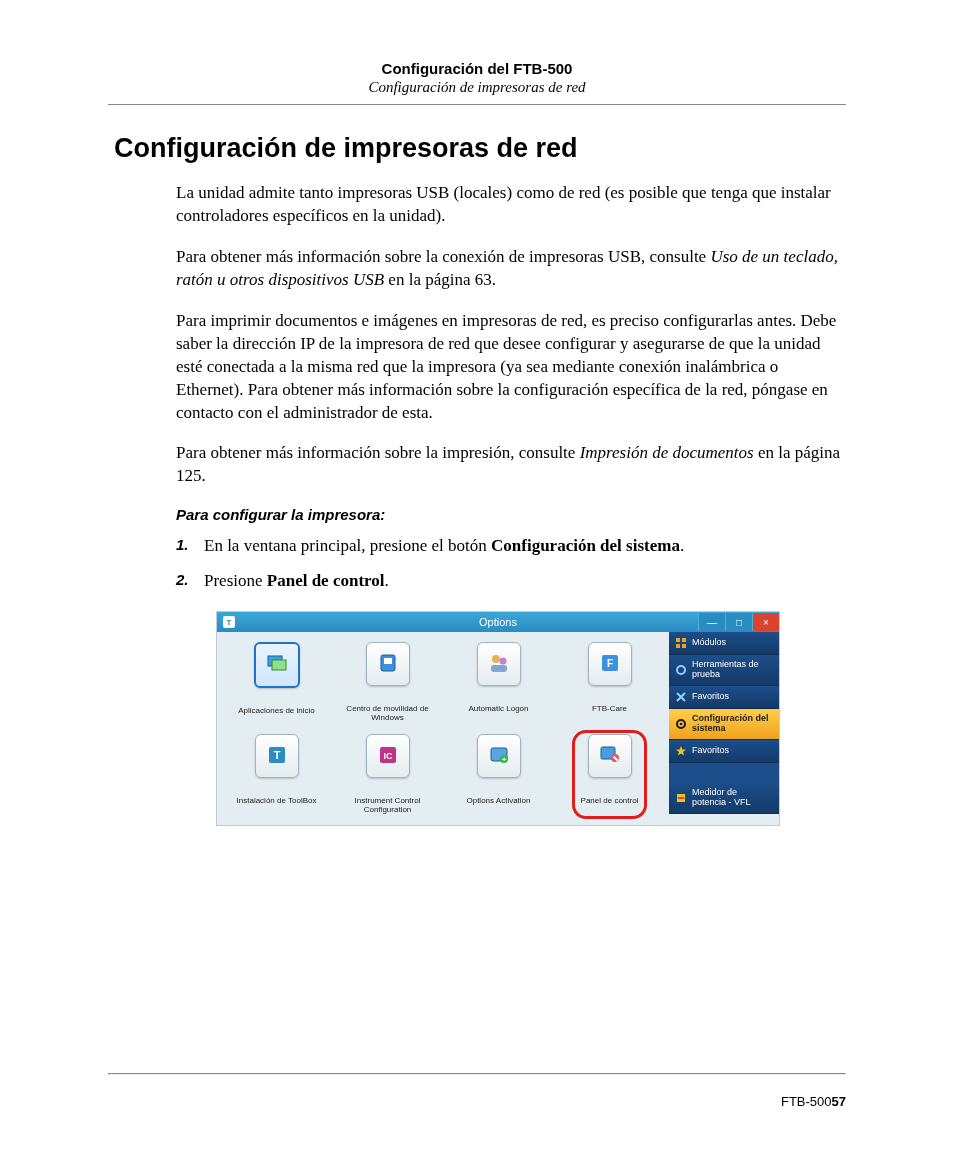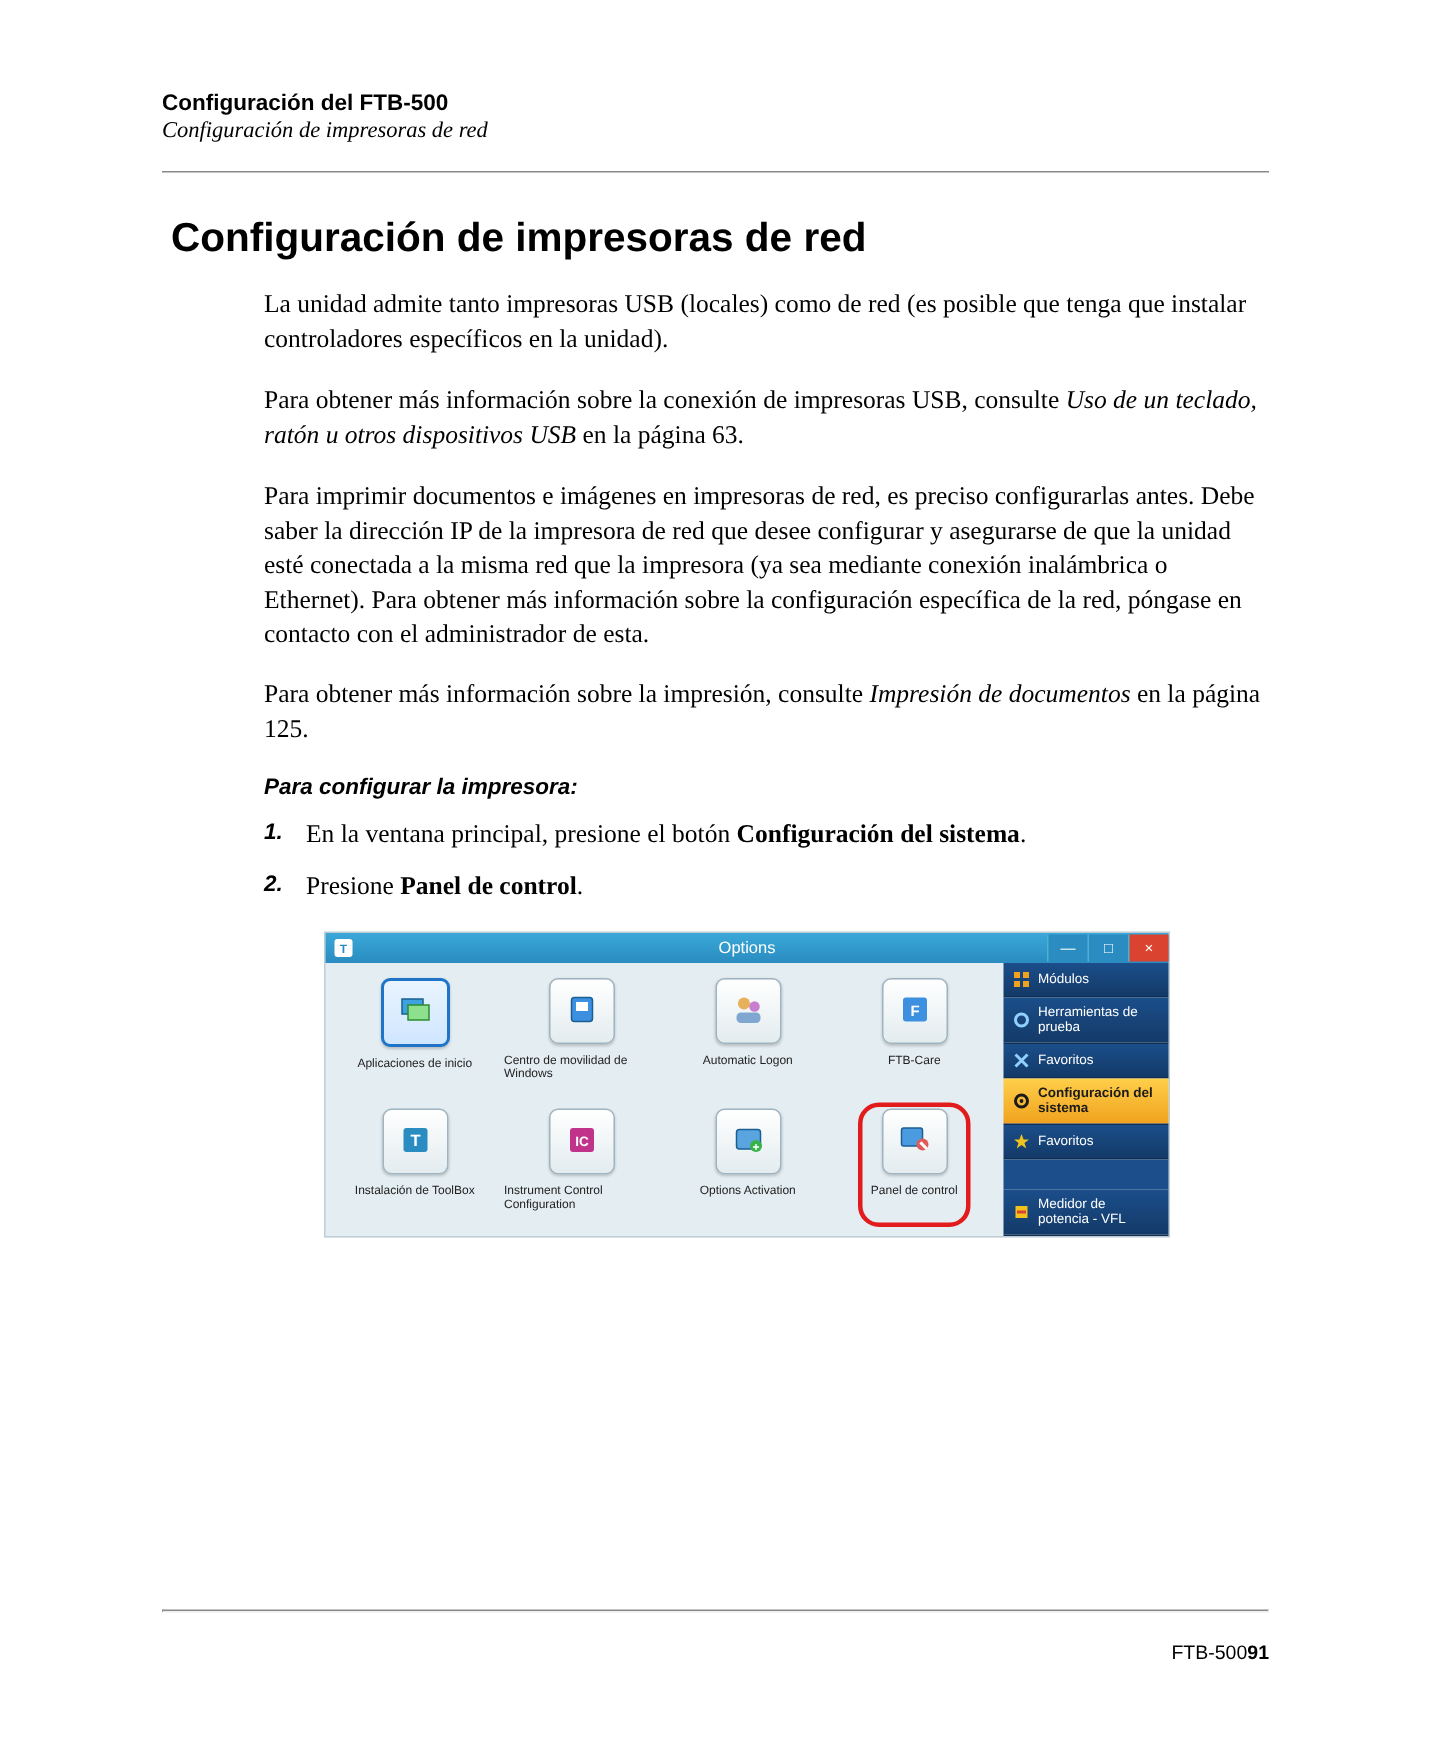--- a/index.html
+++ b/index.html
@@ -1,17 +1,17 @@
 <!DOCTYPE html>
 <html><head>
 <meta charset="utf-8">
 <style>
   html,body{margin:0;padding:0;background:#fff;font-family:Georgia,'Times New Roman',serif;color:#000}
   .page{width:954px;height:1159px;position:relative;box-sizing:border-box;padding:60px 108px 0 108px}
-  .hdr{text-align:left;margin-bottom:18px}
+  .hdr{text-align:center;margin-bottom:8px}
   .hdr .t1{font-family:Verdana,Geneva,sans-serif;font-weight:bold;font-size:15px}
   .hdr .t2{font-style:italic;font-size:15px;margin-top:2px}
   .hr{border:none;border-top:1px solid #888;margin:8px 0 28px 0}
   h1{font-family:Verdana,Geneva,sans-serif;font-weight:bold;font-size:27px;margin:0 0 18px 6px}
   .para{font-size:17px;line-height:1.35;margin:0 0 18px 0;padding-left:68px}
   .para .ital{font-style:italic}
   .subhead{font-family:Verdana,Geneva,sans-serif;font-style:italic;font-weight:bold;font-size:15px;margin:14px 0 12px 0;padding-left:68px}
   .step{display:flex;font-size:17px;line-height:1.35;margin:0 0 12px 0;padding-left:68px}
   .step .num{font-family:Verdana,Geneva,sans-serif;font-weight:bold;font-style:italic;font-size:15px;width:28px;flex:0 0 28px}
   .step .body b{font-weight:bold}
@@ -22,21 +22,21 @@
   .tb-title{position:absolute;left:0;right:0;text-align:center;color:#fff;font-size:11px}
   .tb-btns{margin-left:auto;display:flex}
   .tb-btn{width:26px;height:18px;background:#2a8cc0;color:#fff;display:flex;align-items:center;justify-content:center;font-size:10px;border-left:1px solid #4bb0d8}
   .tb-btn.cls{background:#d9432f}
   .shot-body{display:flex}
   .grid{flex:1;display:grid;grid-template-columns:repeat(4,1fr);gap:0;padding:4px 4px 6px 4px}
   .cell{display:flex;flex-direction:column;align-items:center;padding:6px 4px 4px 4px;position:relative}
   .ico{width:42px;height:42px;border:1px solid #9fb3c0;border-radius:6px;background:linear-gradient(#fff,#e3ecef);display:flex;align-items:center;justify-content:center;box-shadow:0 1px 2px rgba(0,0,0,.2)}
   .ico.sel{border:2px solid #1f74c8;background:linear-gradient(#eaf4ff,#cfe6ff)}
   .ico svg{width:24px;height:24px}
-  .cap{margin-top:6px;font-size:8px;line-height:1.15;min-height:18px}
+  .cap{margin-top:18px;text-align:center;font-size:8px;line-height:1.15;min-height:18px}
   .ring{position:absolute;top:2px;left:18px;right:18px;bottom:0;border:3px solid #e21c1c;border-radius:14px;pointer-events:none}
   .side{width:110px;display:flex;flex-direction:column}
   .sitem{display:flex;align-items:center;gap:5px;padding:5px 6px;background:linear-gradient(#1b4e8a,#133a68);color:#fff;border-bottom:1px solid #0f2e52;font-size:9px;line-height:1.1}
   .sitem.sel{background:linear-gradient(#ffcf4a,#f0a21e);color:#1b1b1b;font-weight:bold}
   .sitem .sic{width:12px;height:12px;flex:0 0 12px;display:flex;align-items:center;justify-content:center}
   .sgap{height:20px;background:#1b4e8a}
   .sitem.pwr{background:linear-gradient(#1b4e8a,#133a68)}
   .footer{position:absolute;left:112px;right:108px;bottom:50px;display:flex;justify-content:flex-end;font-size:13px;font-family:Verdana,Geneva,sans-serif}
   .footer .pn{font-weight:bold}
   .ft-rule{position:absolute;left:108px;right:108px;bottom:76px;border-top:1px solid #888}
@@ -222,15 +222,15 @@
             </span>
           <span>Medidor de potencia - VFL</span>
         </div>
       </div>
     </div>
   </div>
 
   <hr class="ft-rule">
   <div class="footer">
     <span>FTB-500</span>
-    <span class="pn">91</span>
+    <span class="pn">57</span>
   </div>
 </div>
 
 </body></html>

